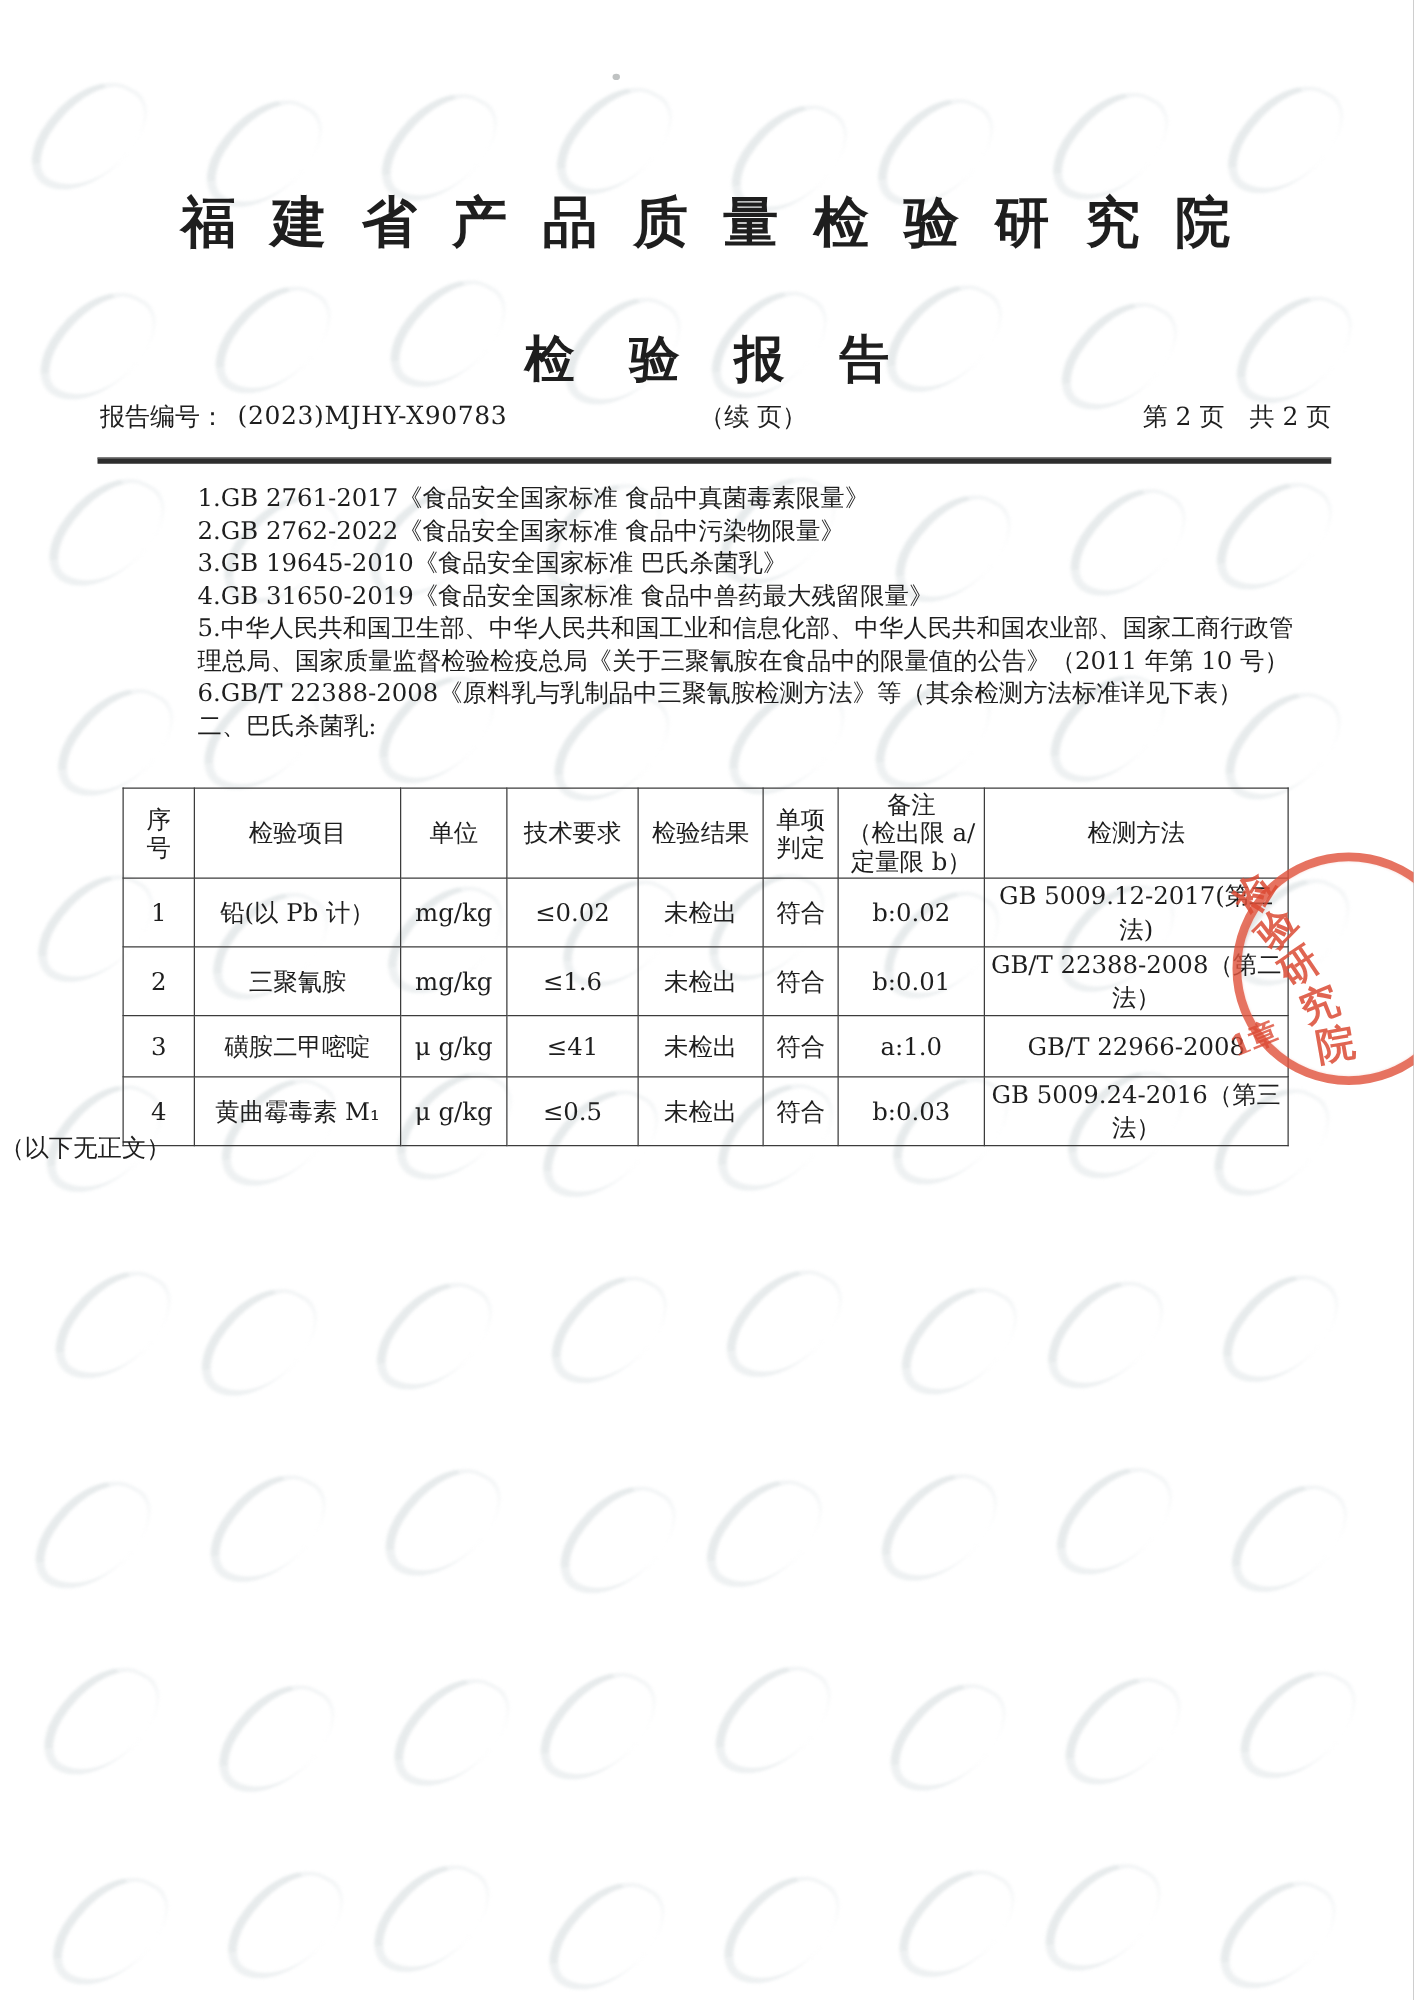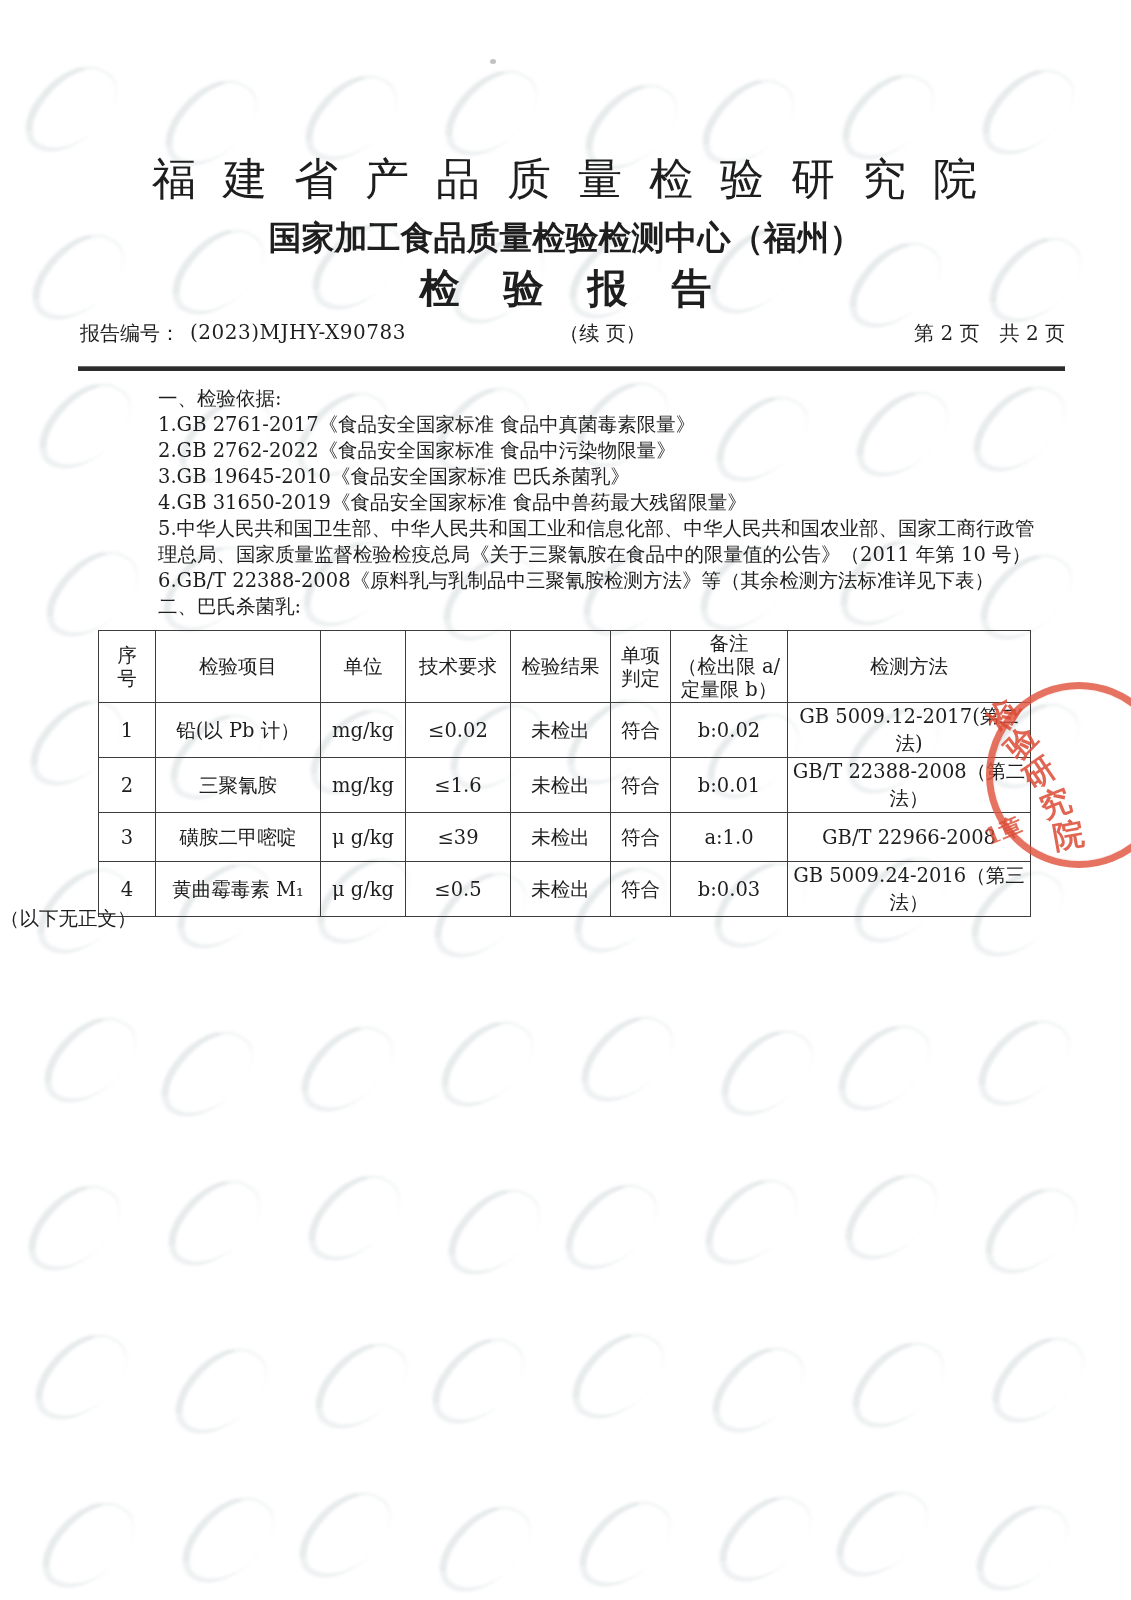--- a/index.html
+++ b/index.html
@@ -17,21 +17,21 @@
     border-bottom:6px solid rgba(214,221,223,.40);
     border-top:3px solid rgba(214,221,223,.30);
     border-radius:55% 45% 60% 50%;
     transform:rotate(28deg) skewX(-10deg);
     filter:blur(1.4px);
   }
   .content{position:absolute;inset:0;z-index:2;}
   .speck{position:absolute;left:490px;top:59px;width:6px;height:5px;background:#a9adad;border-radius:50%;opacity:.75;}
 
   .org-title{position:absolute;top:155px;left:0;width:100%;margin:0;text-align:center;
-    font-size:44px;font-weight:400;word-spacing:9px;letter-spacing:2px;line-height:1.1;}
+    font-size:44px;font-weight:700;word-spacing:9px;letter-spacing:2px;line-height:1.1;}
   .center-title{position:absolute;top:220px;left:0;width:100%;margin:0;text-align:center;
     font-size:33px;font-weight:700;letter-spacing:0;line-height:1.1;}
   .report-title{position:absolute;top:266px;left:0;width:100%;margin:0;text-align:center;
     font-size:40px;font-weight:700;word-spacing:30px;line-height:1.1;}
 
   .meta-row{position:absolute;top:320px;left:78px;width:987px;height:26px;font-size:20px;}
   .meta-label{position:absolute;left:2px;top:0;}
   .meta-no{position:absolute;left:112px;top:0;letter-spacing:.5px;}
   .meta-continued{position:absolute;left:50%;transform:translateX(-50%);top:0;margin-left:31px;}
   .meta-pageinfo{position:absolute;right:0;top:0;}
@@ -152,34 +152,32 @@
       <div class="smudge" style="left: 591px; top: 1494px;"></div>
       <div class="smudge" style="left: 731px; top: 1489px;"></div>
       <div class="smudge" style="left: 848px; top: 1484px;"></div>
       <div class="smudge" style="left: 988px; top: 1498px;"></div>
     </div>
 
   <div class="content">
     <div class="speck"></div>
 
     <h1 class="org-title">福 建 省 产 品 质 量 检 验 研 究 院</h1>
-    <h2 class="center-title">国家加工食品质量检验检测中心（福州）</h2>
     <h3 class="report-title">检 验 报 告</h3>
 
     <div class="meta-row">
       <span class="meta-label">报告编号：</span>
       <span class="meta-no">(2023)MJHY-X90783</span>
       <span class="meta-continued">（续 页）</span>
       <span class="meta-pageinfo">第 2 页　共 2 页</span>
     </div>
 
     <div class="rule"></div>
 
     <div class="basis">
-      <div>一、检验依据:</div>
       <div>1.GB 2761-2017《食品安全国家标准 食品中真菌毒素限量》</div>
       <div>2.GB 2762-2022《食品安全国家标准 食品中污染物限量》</div>
       <div>3.GB 19645-2010《食品安全国家标准 巴氏杀菌乳》</div>
       <div>4.GB 31650-2019《食品安全国家标准 食品中兽药最大残留限量》</div>
       <div>5.中华人民共和国卫生部、中华人民共和国工业和信息化部、中华人民共和国农业部、国家工商行政管理总局、国家质量监督检验检疫总局《关于三聚氰胺在食品中的限量值的公告》（2011 年第 10 号）</div>
       <div>6.GB/T 22388-2008《原料乳与乳制品中三聚氰胺检测方法》等（其余检测方法标准详见下表）</div>
       <div>二、巴氏杀菌乳:</div>
     </div>
 
     <table class="results">
@@ -227,21 +225,21 @@
           <td>≤1.6</td>
           <td>未检出</td>
           <td>符合</td>
           <td>b:0.01</td>
           <td class="al">GB/T 22388-2008（第二法）</td>
         </tr>
         <tr>
           <td>3</td>
           <td class="al">磺胺二甲嘧啶</td>
           <td>μ g/kg</td>
-          <td>≤39</td>
+          <td>≤41</td>
           <td>未检出</td>
           <td>符合</td>
           <td>a:1.0</td>
           <td class="al">GB/T 22966-2008</td>
         </tr>
         <tr>
           <td>4</td>
           <td class="al">黄曲霉毒素 M₁</td>
           <td>μ g/kg</td>
           <td>≤0.5</td>

